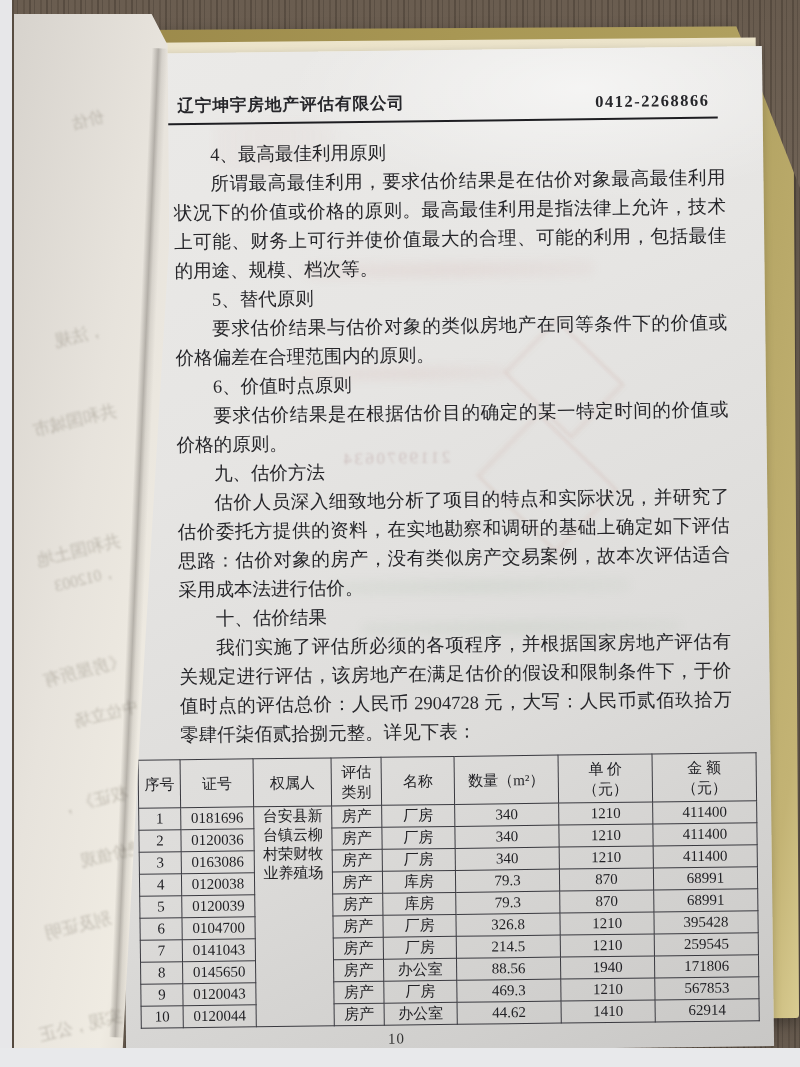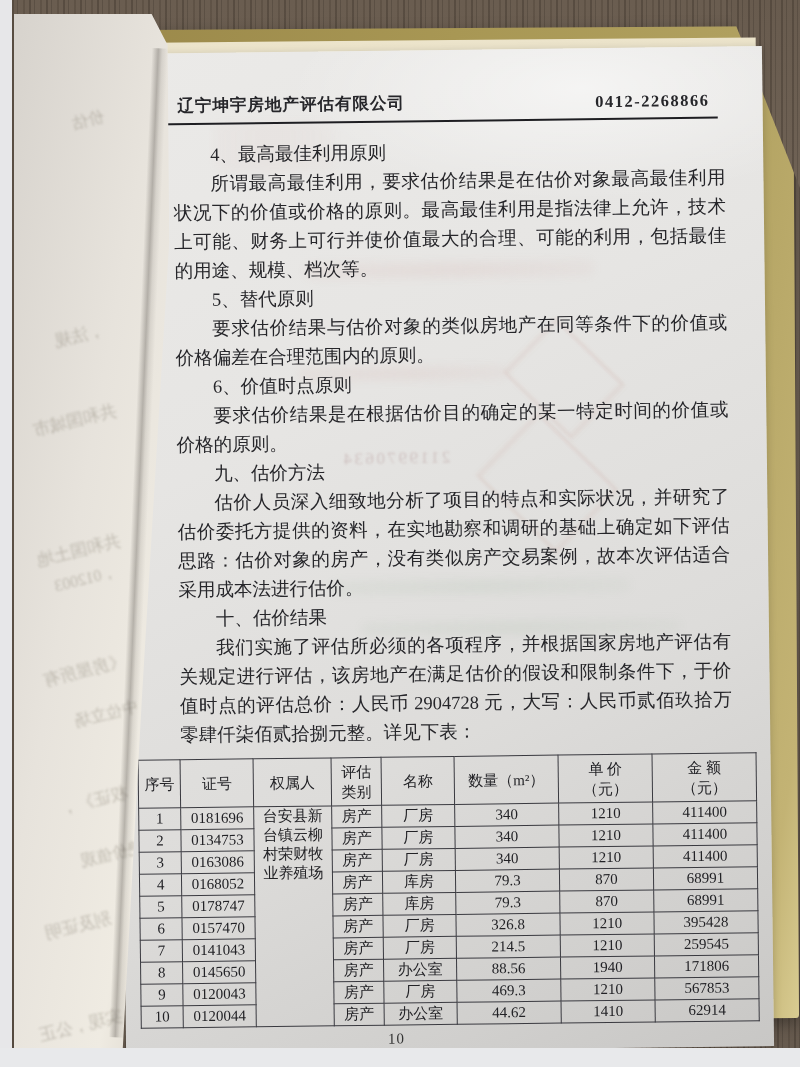--- a/index.html
+++ b/index.html
@@ -167,57 +167,57 @@
             <td>0181696</td>
             <td class="owner-cell" rowspan="10">台安县新台镇云柳村荣财牧业养殖场</td>
             <td>房产</td>
             <td>厂房</td>
             <td>340</td>
             <td>1210</td>
             <td>411400</td>
           </tr>
           <tr>
             <td>2</td>
-            <td>0134753</td>
+            <td>0120036</td>
             <td>房产</td>
             <td>厂房</td>
             <td>340</td>
             <td>1210</td>
             <td>411400</td>
           </tr>
           <tr>
             <td>3</td>
             <td>0163086</td>
             <td>房产</td>
             <td>厂房</td>
             <td>340</td>
             <td>1210</td>
             <td>411400</td>
           </tr>
           <tr>
             <td>4</td>
-            <td>0168052</td>
+            <td>0120038</td>
             <td>房产</td>
             <td>库房</td>
             <td>79.3</td>
             <td>870</td>
             <td>68991</td>
           </tr>
           <tr>
             <td>5</td>
-            <td>0178747</td>
+            <td>0120039</td>
             <td>房产</td>
             <td>库房</td>
             <td>79.3</td>
             <td>870</td>
             <td>68991</td>
           </tr>
           <tr>
             <td>6</td>
-            <td>0157470</td>
+            <td>0104700</td>
             <td>房产</td>
             <td>厂房</td>
             <td>326.8</td>
             <td>1210</td>
             <td>395428</td>
           </tr>
           <tr>
             <td>7</td>
             <td>0141043</td>
             <td>房产</td>

